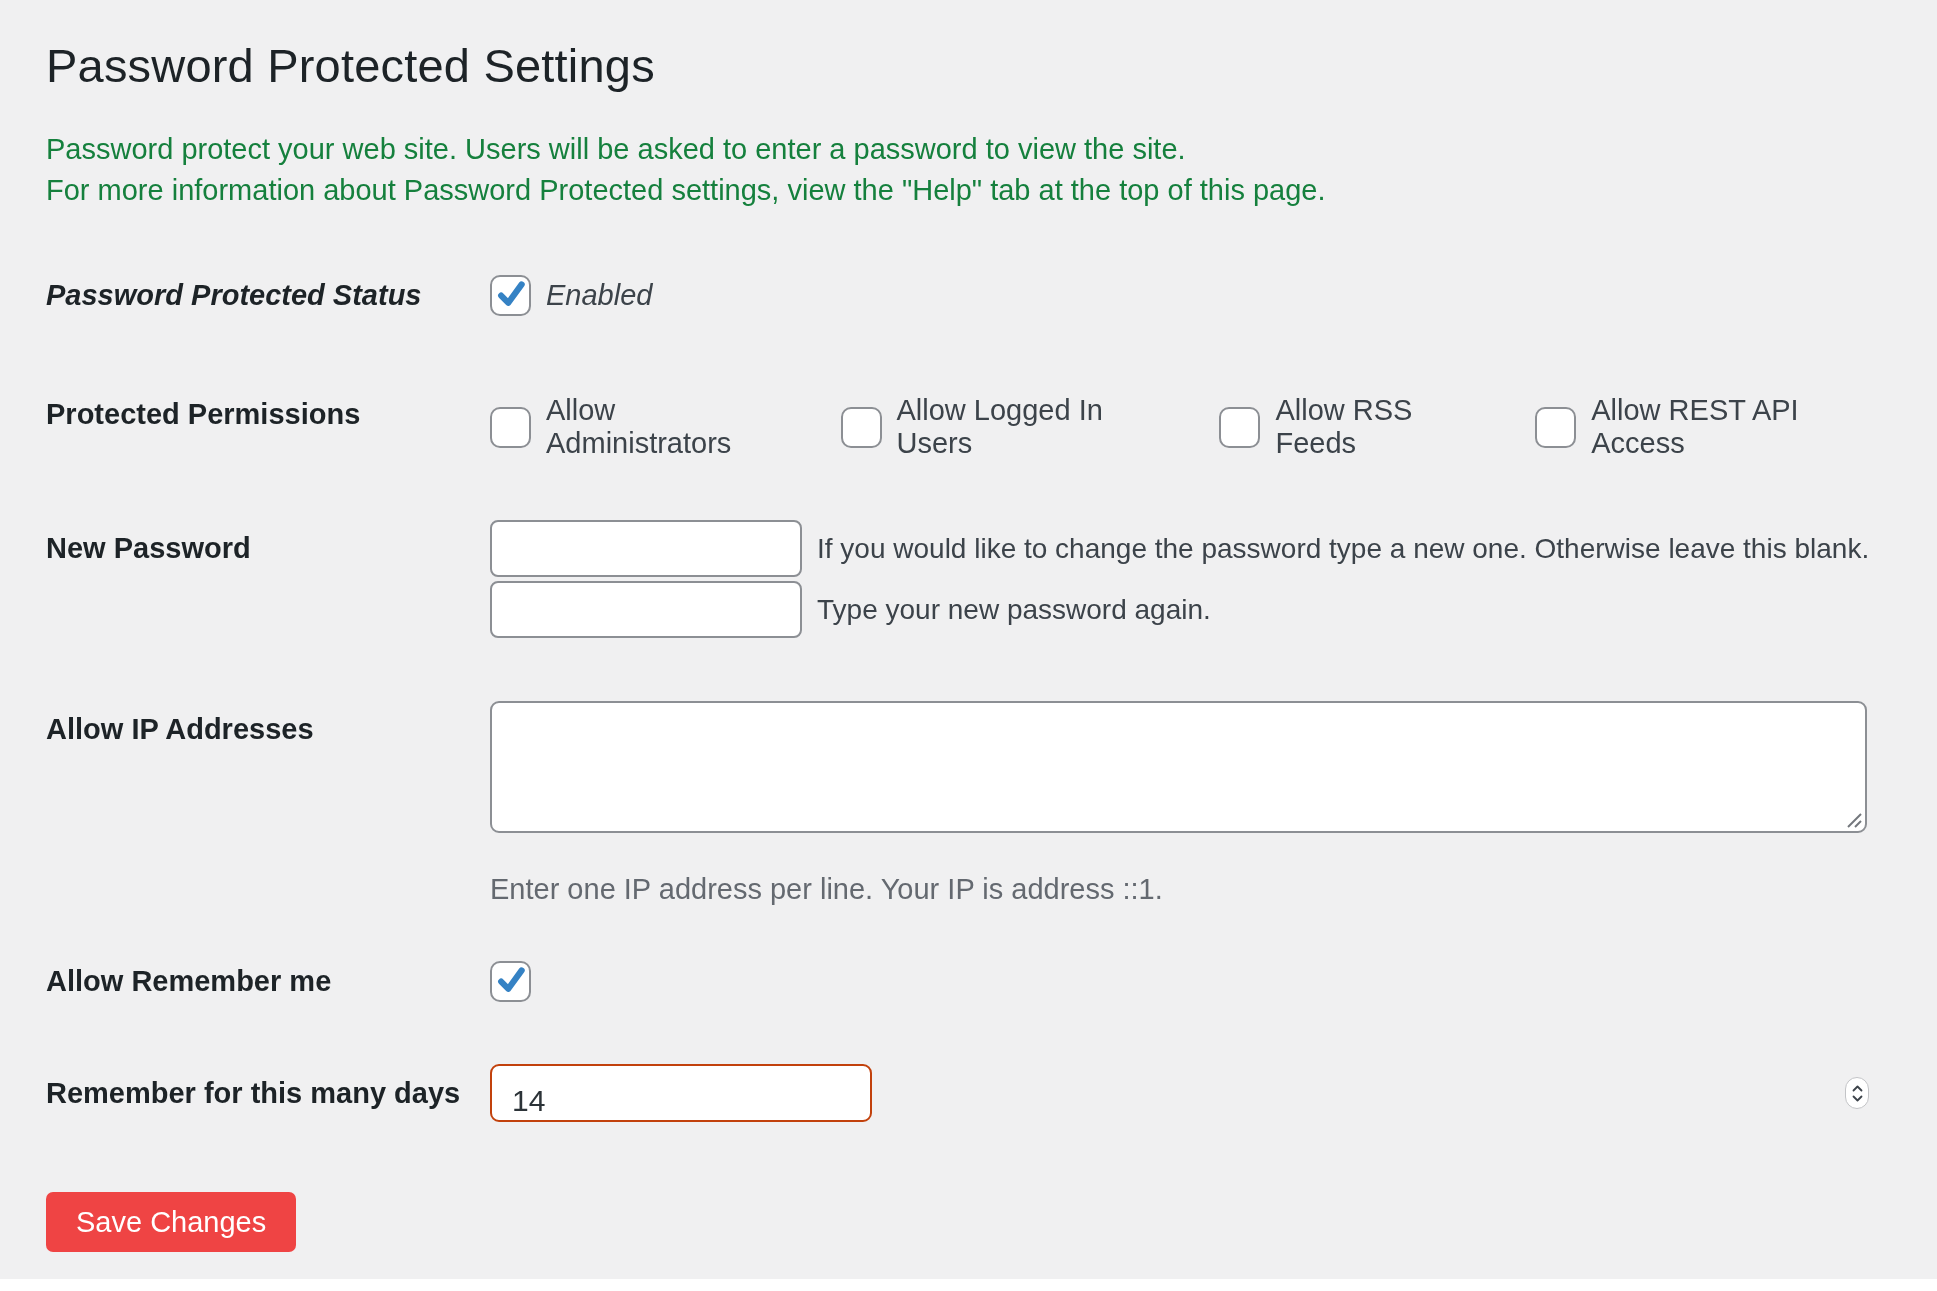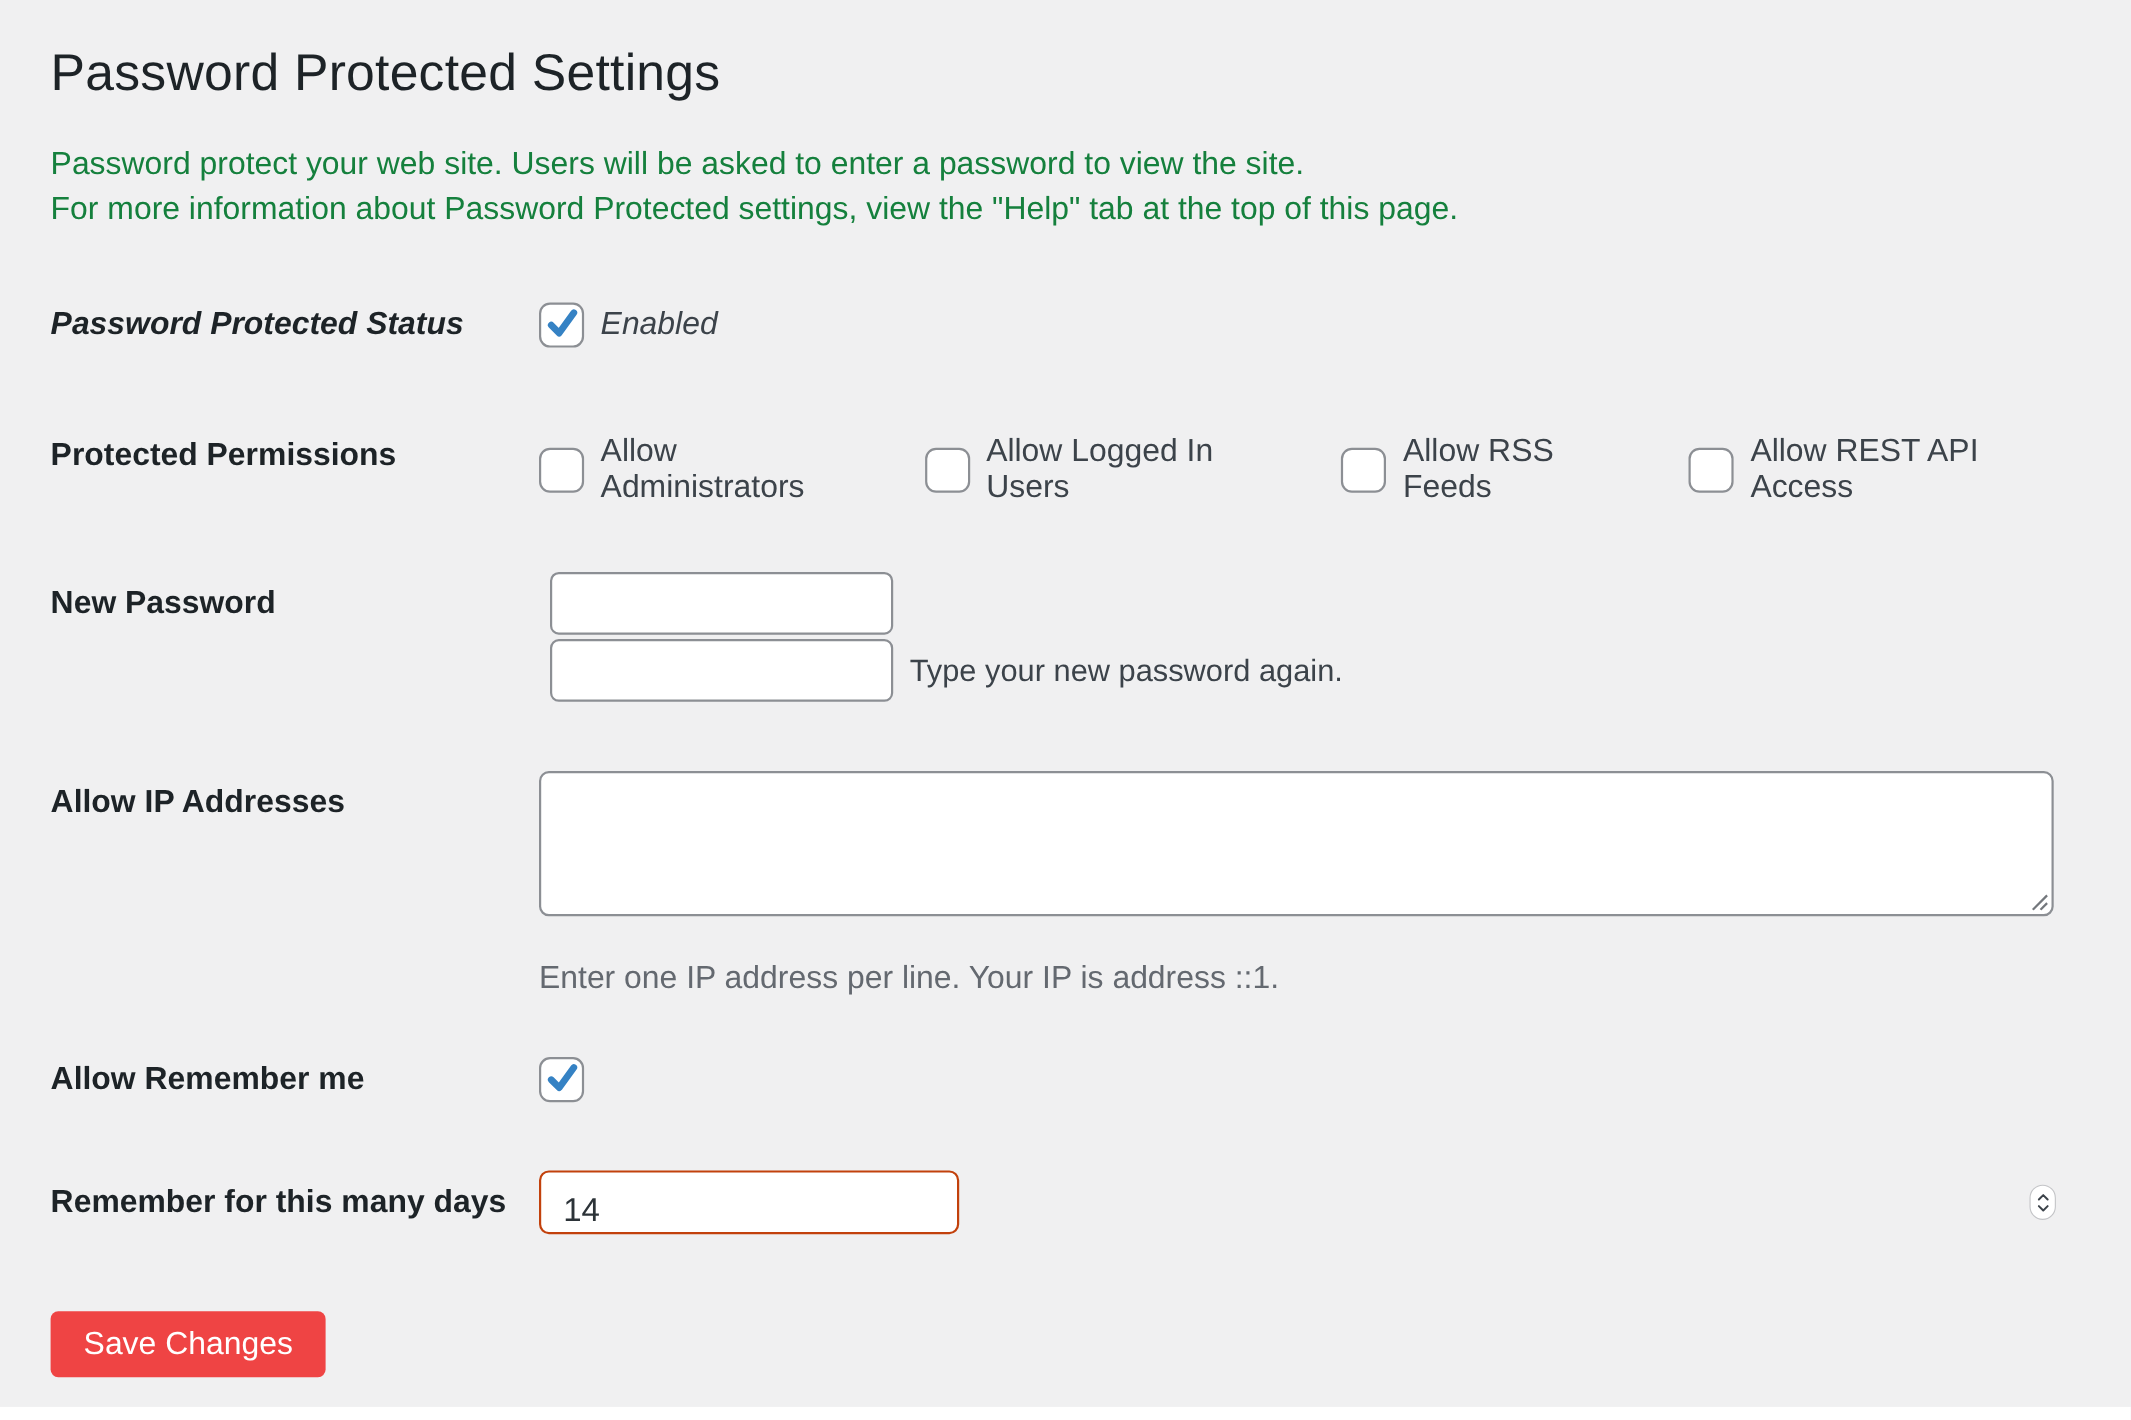--- a/index.html
+++ b/index.html
@@ -39,21 +39,21 @@
     font-size: 29px;
     font-weight: 700;
     color: #1d2327;
   }
   .lh-cb { line-height: 41px; }   
   .lh-num { line-height: 58px; }  
   .pt-input { padding-top: 12px; }
 
   .r-status   { padding: 20px 0 40px 0; font-style: italic; }
   .r-perms    { padding: 38px 0 30px 0; }
-  .r-password { padding: 30px 0 32px 0; gap: 10px; }
+  .r-password { padding: 30px 0 32px 0; }
   .r-ip       { padding: 31px 0 28px 0; }
   .r-remember { padding: 27px 0 31px 0; }
   .r-days     { padding: 31px 0 0 0; }
 
   
   .cb {
     position: relative;
     display: inline-flex;
     align-items: center;
     justify-content: center;
@@ -225,20 +225,21 @@
           <span class="cb-text">Allow REST API Access</span>
         </span>
       </div>
     </div>
 
     <div class="row r-password">
       <div class="label pt-input">New Password</div>
       <div>
         <div class="pw-line">
           <input class="text-input" type="text" value="" style="">
+          <span class="pw-help">If you would like to change the password type a new one. Otherwise leave this blank.</span>
         </div>
         <div class="pw-line">
           <input class="text-input" type="text" value="" style="">
           <span class="pw-help">Type your new password again.</span>
         </div>
       </div>
     </div>
 
     <div class="row r-ip">
       <div class="label pt-input">Allow IP Addresses</div>

